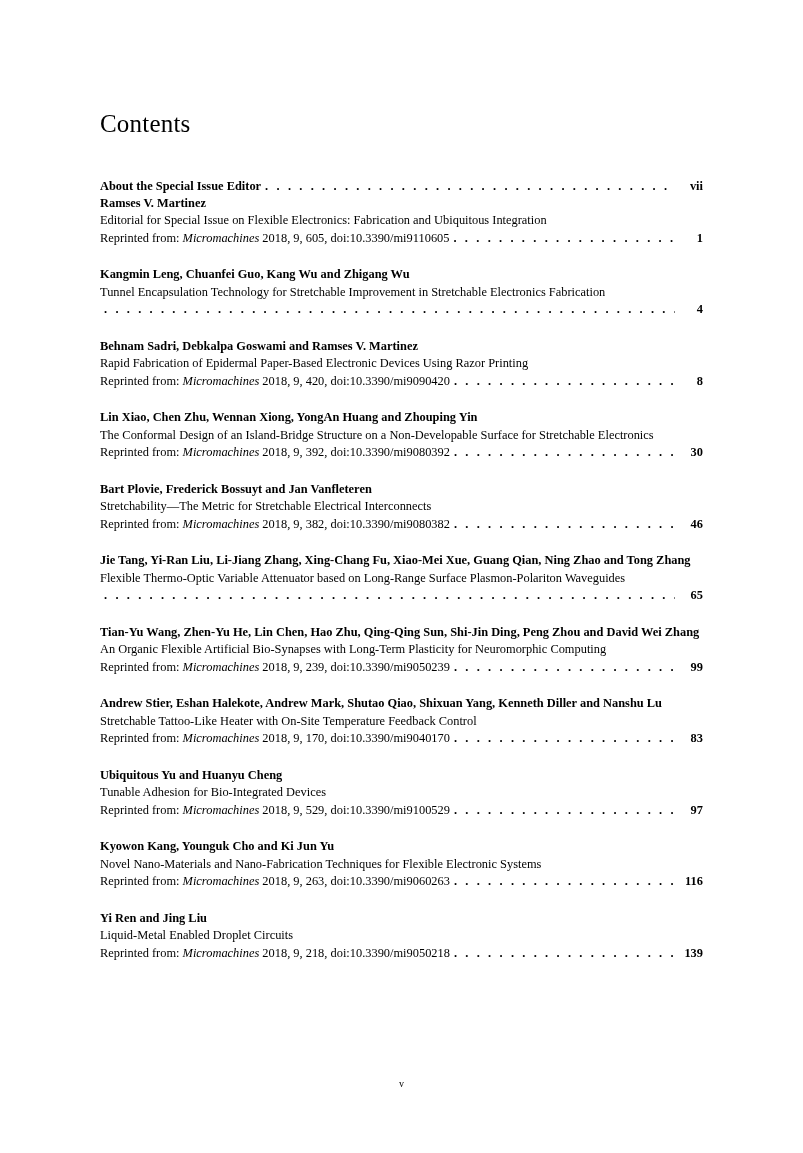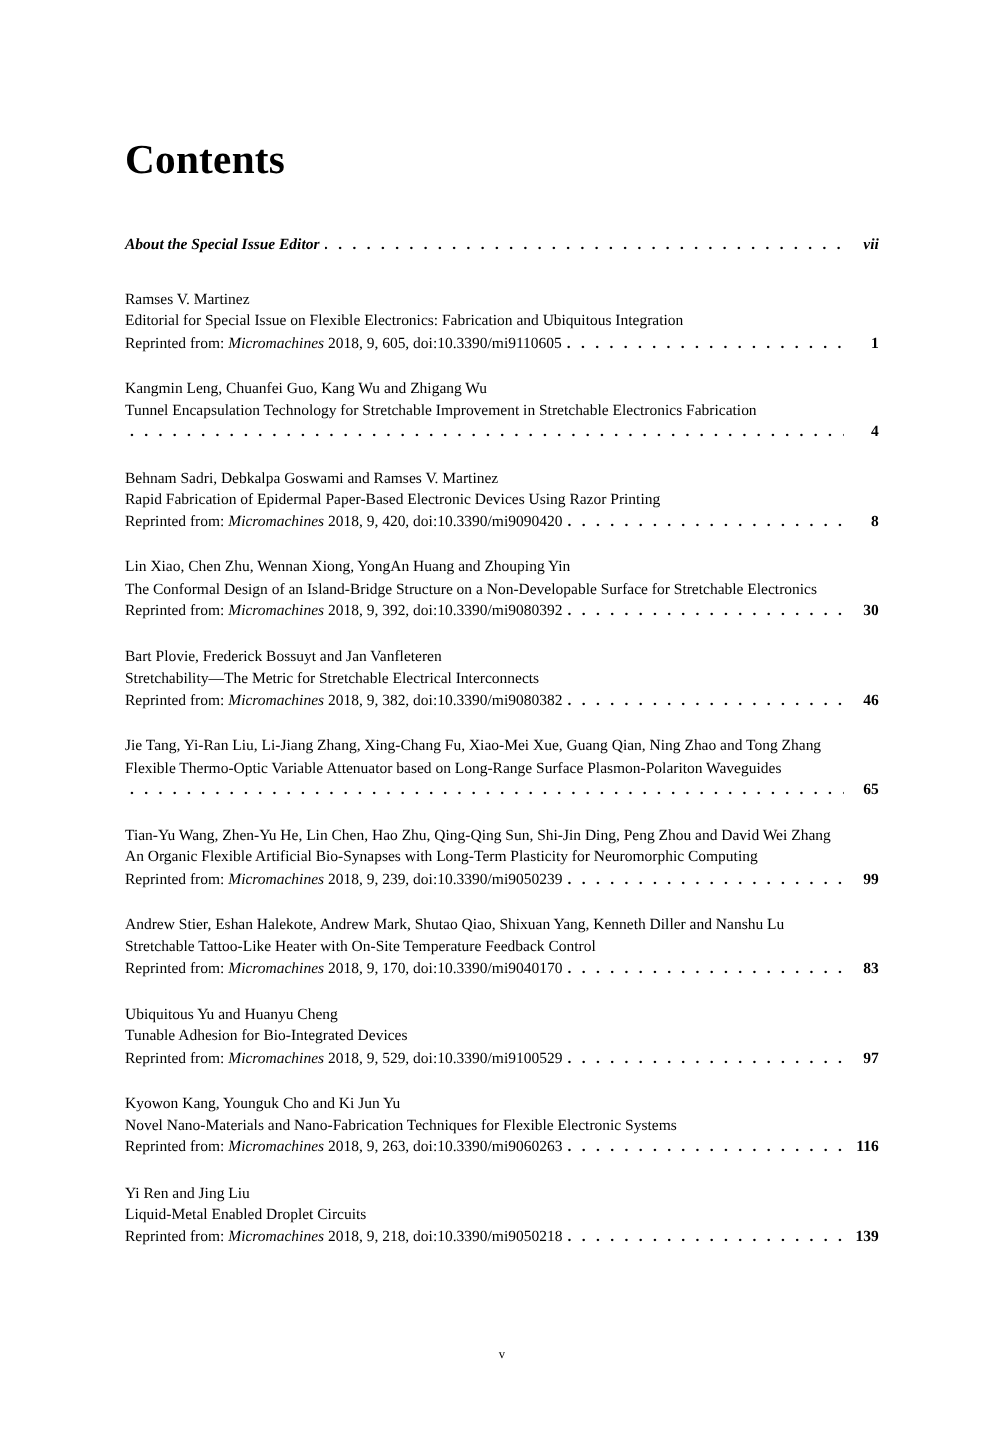--- a/index.html
+++ b/index.html
@@ -16,36 +16,34 @@
   }
   .page {
     position: absolute;
     left: 0; top: 0;
     width: 803px;
     height: 1153px;
     box-sizing: border-box;
     padding: 110px 100px 0 100px;
   }
   .contents-title {
-    font-size: 33px;
-    font-weight: bold;
+    font-size: 25px;
+    font-weight: normal;
     letter-spacing: 0.2px;
     margin: 0 0 40px 0;
     font-family: "Liberation Serif", serif;
   }
   .toc {
     font-size: 12.4px;
     line-height: 1.33;
   }
   .front-entry {
     display: flex;
     align-items: flex-start;
-    margin-bottom: 27px;
-    font-weight: bold;
-    font-style: italic;
+    font-weight: bold;
   }
   .front-entry .fe-label {
     white-space: nowrap;
   }
   .dots {
     flex: 1 1 auto;
     overflow: hidden;
     white-space: nowrap;
     margin: 0 4px;
     letter-spacing: 2.6px;
@@ -55,21 +53,21 @@
   .pg {
     white-space: nowrap;
     font-weight: bold;
     text-align: right;
     min-width: 24px;
   }
   .entry {
     margin-bottom: 20px;
   }
   .authors {
-    font-weight: normal;
+    font-weight: bold;
     margin-bottom: 1px;
   }
   .etitle {
     text-align: justify;
     margin-bottom: 1px;
   }
   .reprint-line {
     display: flex;
     align-items: baseline;
   }

